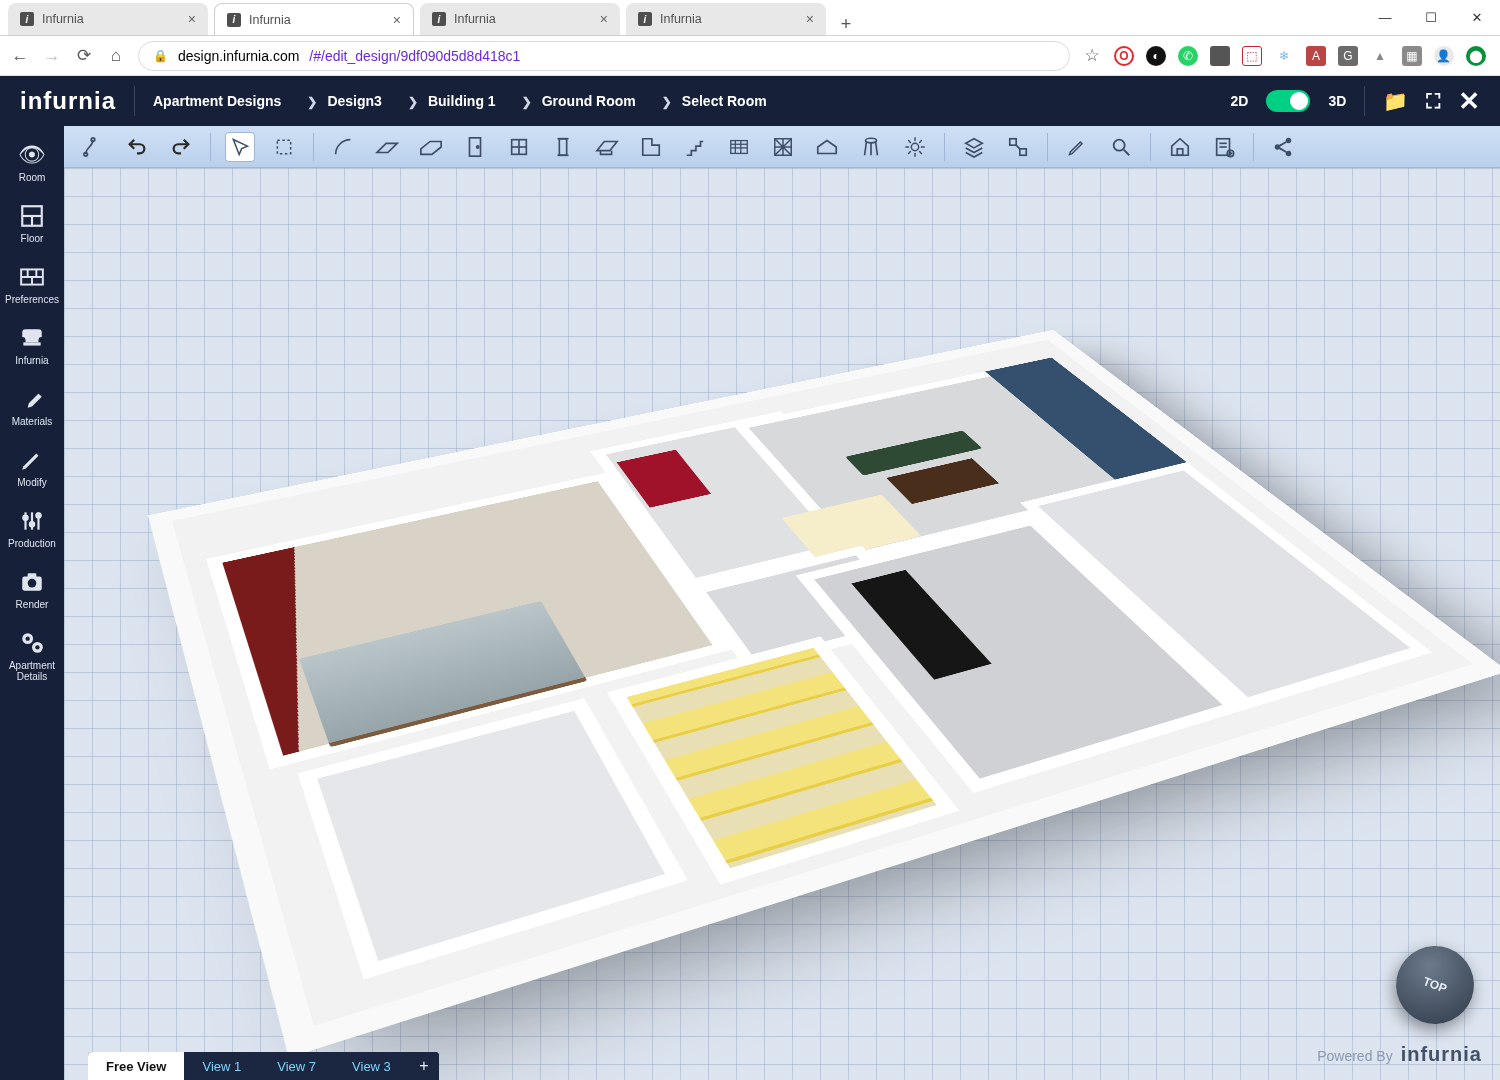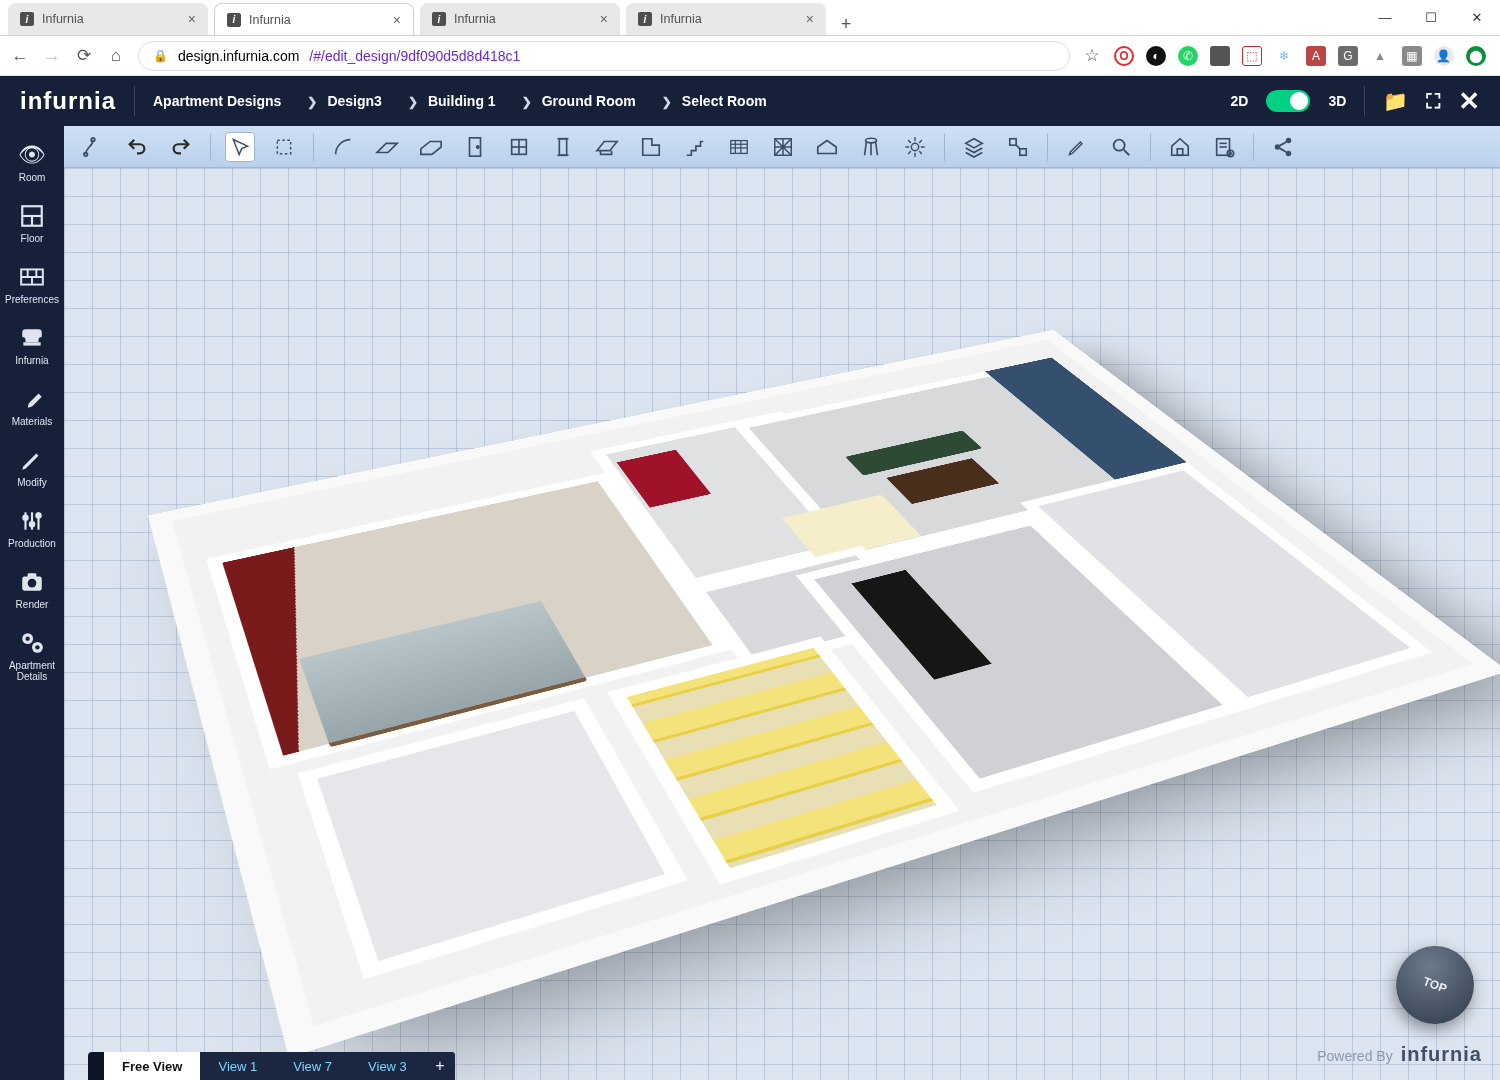--- a/index.html
+++ b/index.html
@@ -81,21 +81,21 @@
 .r-store { left: 78%; top: 44%; width: 20%; height: 52%; background: #e1e2e5; }
 .bed-mat { position:absolute; left:7%; top:40%; width:22%; height:18%; background:linear-gradient(#b9c5c9,#97a5aa); border-radius:3px; box-shadow: 0 6px 0 #7d5b3f; }
 
 .compass { position: absolute; right: 26px; bottom: 56px; width: 78px; height: 78px; }
 .compass .ball { width: 100%; height: 100%; border-radius: 50%; background: radial-gradient(circle at 35% 30%, #6d7a8c, #2d3947); box-shadow: 0 6px 16px rgba(0,0,0,.4); display: flex; align-items: center; justify-content: center; color: #e8edf4; font-size: 12px; font-weight: 700; transform: rotate(20deg); }
 .powered { position: absolute; right: 18px; bottom: 14px; color: #8a98b0; font-size: 14px; display: flex; align-items: baseline; gap: 8px; }
 .powered .pb-logo { color: #445069; font-weight: 700; font-size: 20px; letter-spacing: 1px; }
 
 .view-tabs { position: absolute; left: 24px; bottom: 0; height: 28px; display: flex; background: #0d1528; border-radius: 4px 4px 0 0; overflow: hidden; }
 .view-tab { padding: 0 18px; display: flex; align-items: center; font-size: 13px; color: #7dd3fc; cursor: pointer; background: #1b2740; }
-.view-tab.active { background: #fff; color: #111; font-weight: 600; margin-left: 16px; }
+.view-tab.active { background: #fff; color: #111; font-weight: 600; }
 .view-add { width: 30px; display: flex; align-items: center; justify-content: center; color: #e9edf5; background: #1b2740; font-size: 16px; cursor: pointer; }
 
 svg { display: block; }
 </style>
 </head>
 <body>
 
 <div class="titlebar">
   <div class="tab-strip">
     <div class="browser-tab">

